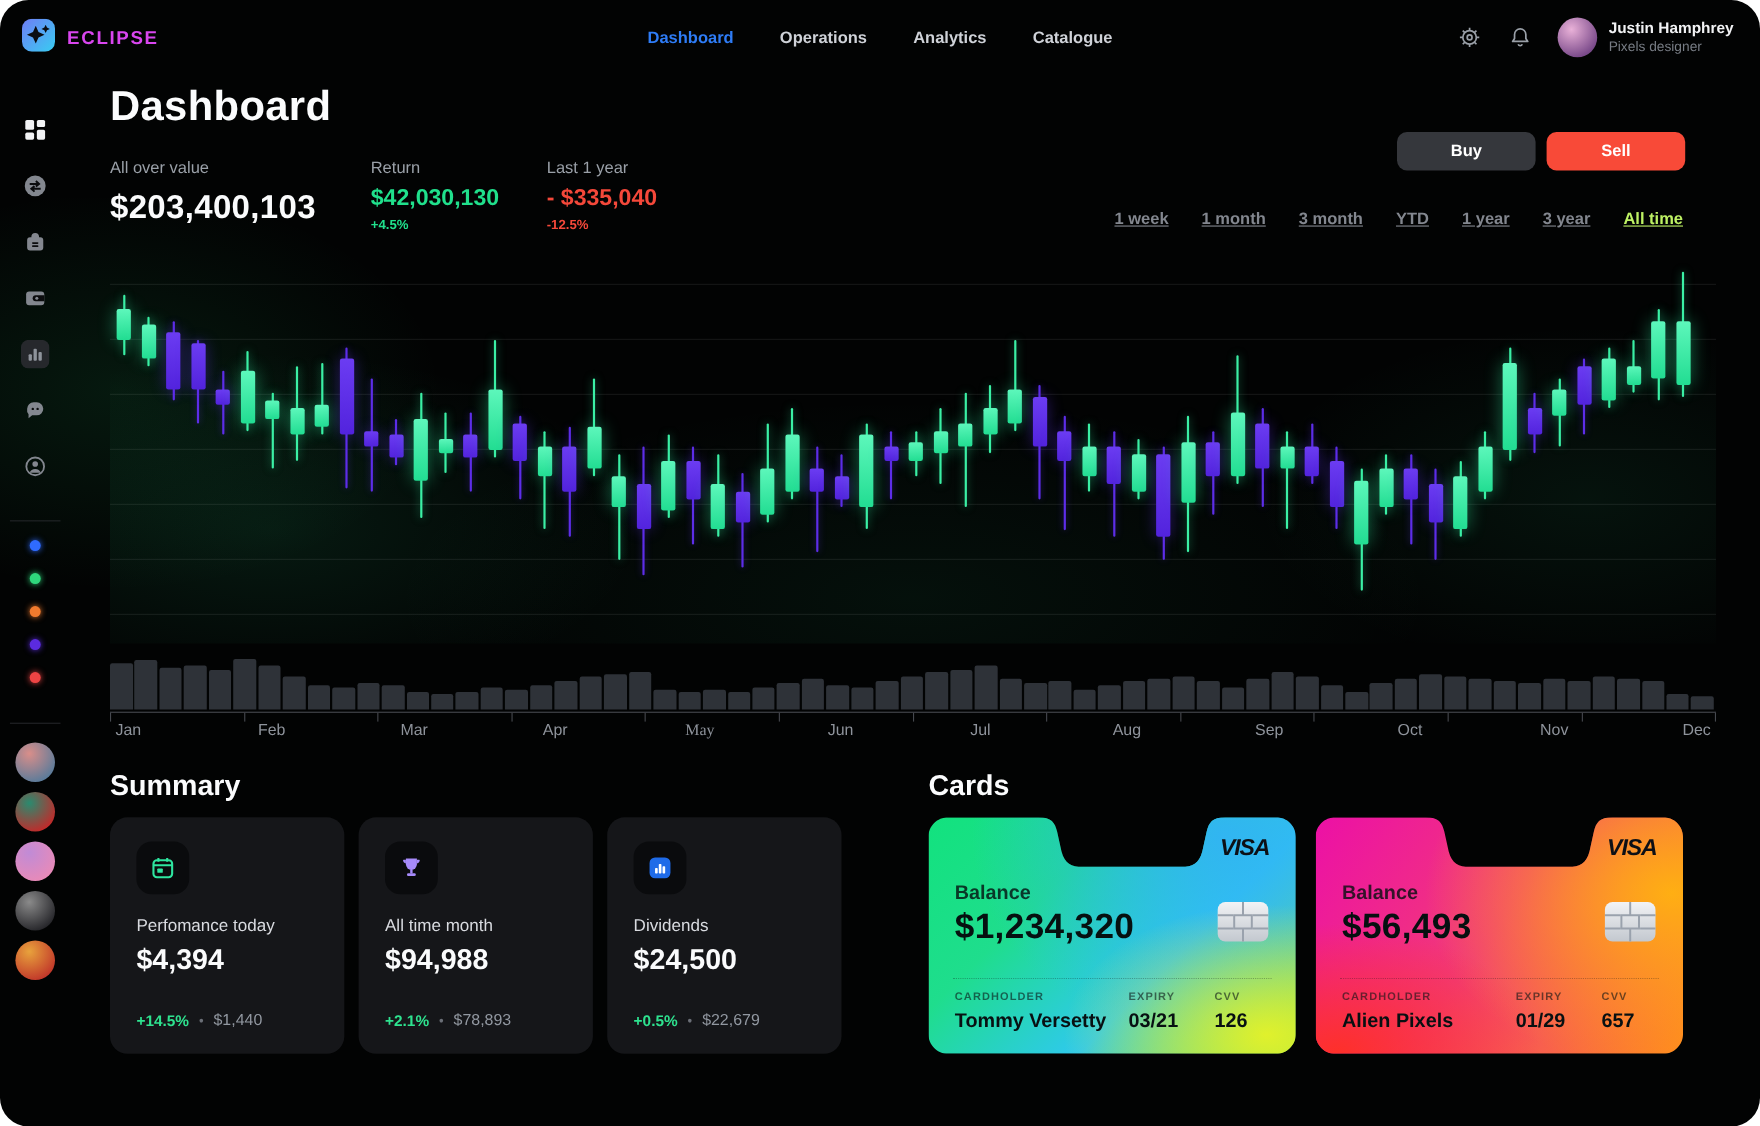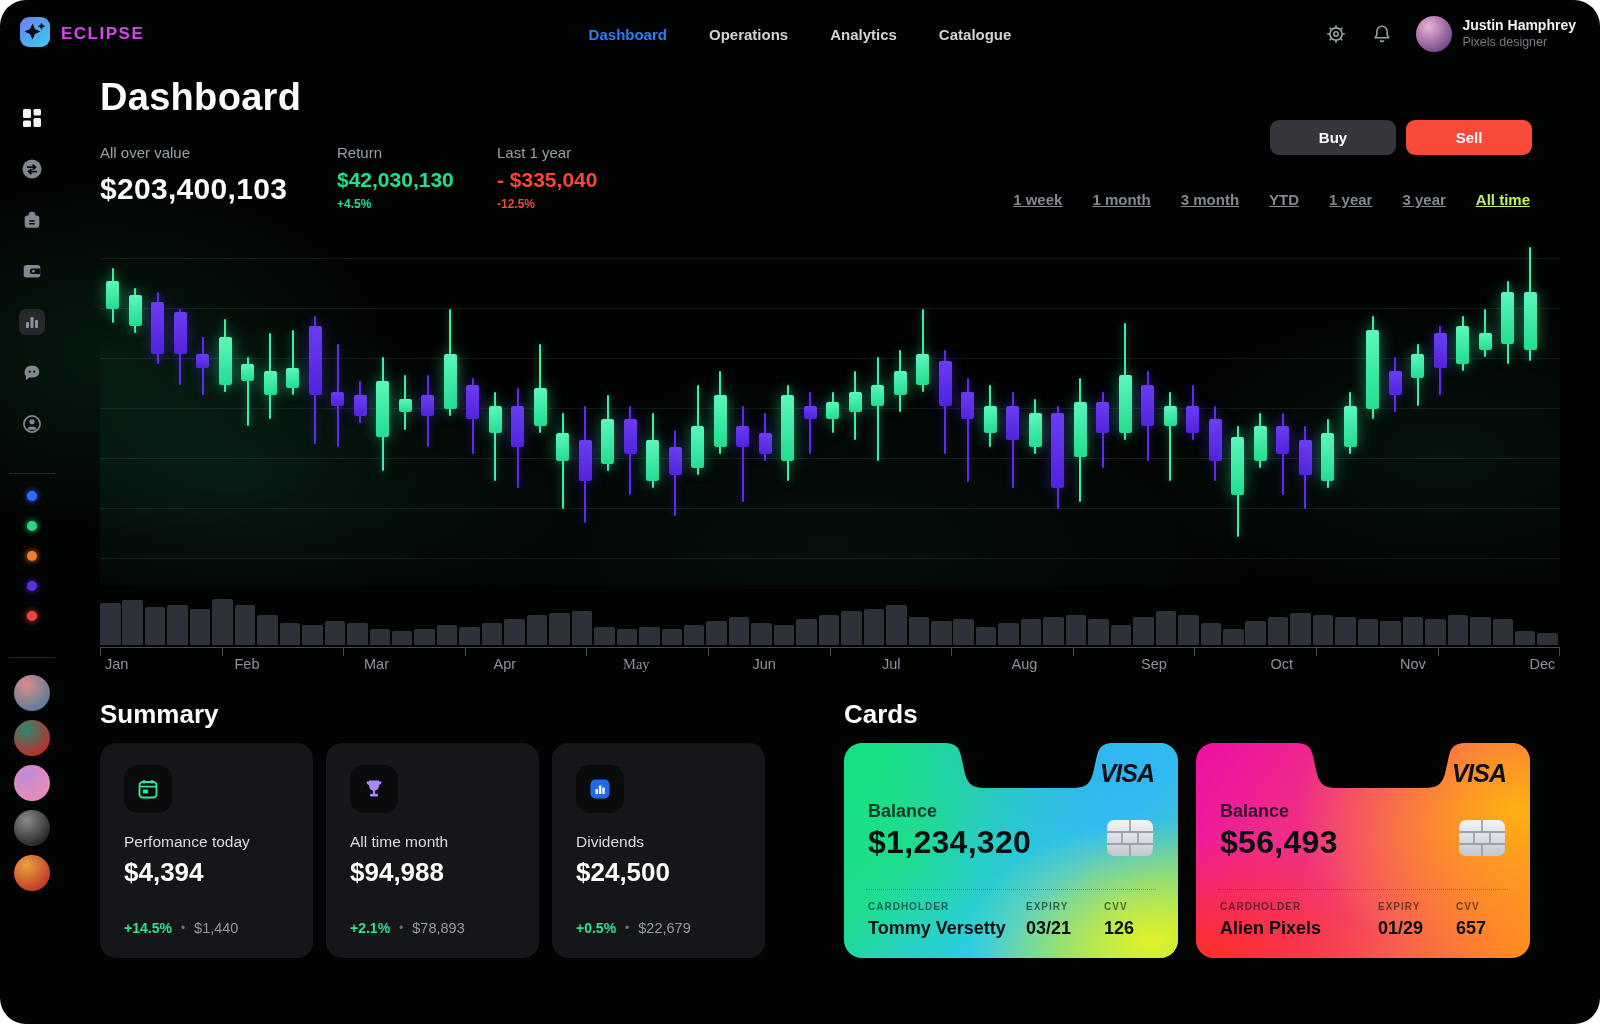--- a/index.html
+++ b/index.html
@@ -84,21 +84,21 @@
   .credit-card { position:absolute; top:743px; width:334px; height:215px; cursor:pointer;
     clip-path: path('M18 0 L100 0 C112 0 115 5 117 13 L121 31 C124 42 130 45 140 45 L230 45 C240 45 246 42 249 31 L253 13 C255 5 258 0 270 0 L316 0 C326 0 334 8 334 18 L334 197 C334 207 326 215 316 215 L18 215 C8 215 0 207 0 197 L0 18 C0 8 8 0 18 0 Z'); }
   .cc-green { background:
       radial-gradient(120% 120% at 92% 92%, rgba(230,242,40,0.95) 0%, rgba(230,242,40,0) 46%),
       radial-gradient(110% 140% at 80% 8%, rgba(50,178,246,0.9) 0%, rgba(50,178,246,0) 62%),
       linear-gradient(135deg, #12e27e 0%, #1fdd8d 32%, #2fc9ee 64%, #86e04e 100%); }
   .cc-sunset { background:
       radial-gradient(120% 135% at 97% 32%, rgba(255,176,18,0.98) 0%, rgba(255,176,18,0) 56%),
       radial-gradient(95% 95% at 6% 100%, rgba(255,48,36,0.95) 0%, rgba(255,48,36,0) 58%),
       linear-gradient(125deg, #ec10a6 0%, #f23a78 48%, #ff8a1e 100%); }
-  .cc-network { position:absolute; right:24px; top:16px; font-size:25px; font-weight:900; font-style:italic; letter-spacing:-1px; color:#0d1016;text-align:center; }
+  .cc-network { position:absolute; right:24px; top:16px; font-size:21px; font-weight:900; font-style:italic; letter-spacing:-1px; color:#0d1016;text-align:center; }
   .cc-bal-label { position:absolute; left:24px; top:58px; font-size:18px; font-weight:600; color:rgba(5,15,15,0.8); }
   .cc-balance { position:absolute; left:24px; top:81px; font-size:32px; font-weight:800; color:#061010; letter-spacing:0.3px; }
   .cc-chip { position:absolute; right:24px; top:76px; }
   .cc-divider { position:absolute; left:22px; right:22px; top:146px; border-top:1.5px dotted rgba(10,20,20,0.3); }
   .cc-row { position:absolute; left:24px; right:20px; top:158px; display:flex; }
   .cc-field-label { font-size:10px; font-weight:700; letter-spacing:1px; color:rgba(10,20,20,0.6); }
   .cc-field-value { margin-top:6px; font-size:18px; font-weight:800; color:#081012; }
   .cc-holder { width:158px; } .cc-expiry { width:78px; } .cc-cvv { width:54px; }
 </style>
 </head>

